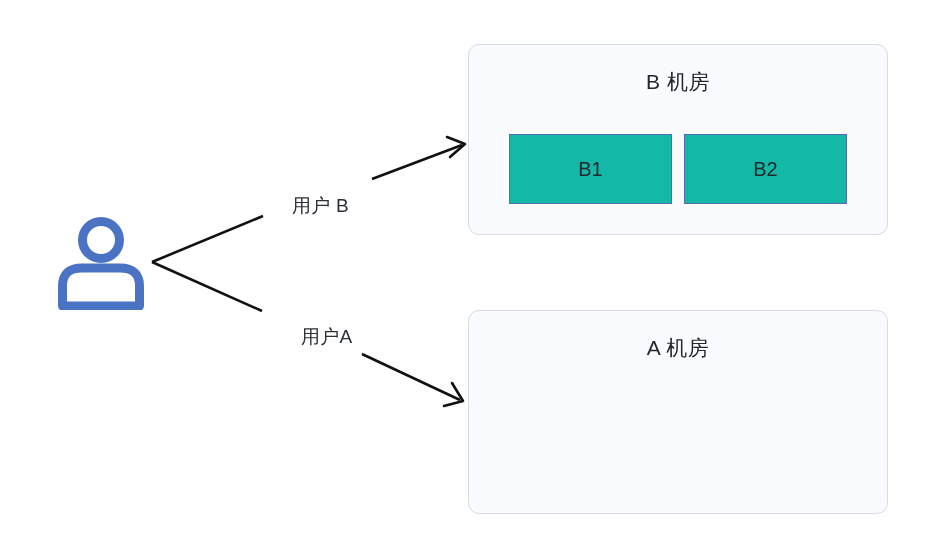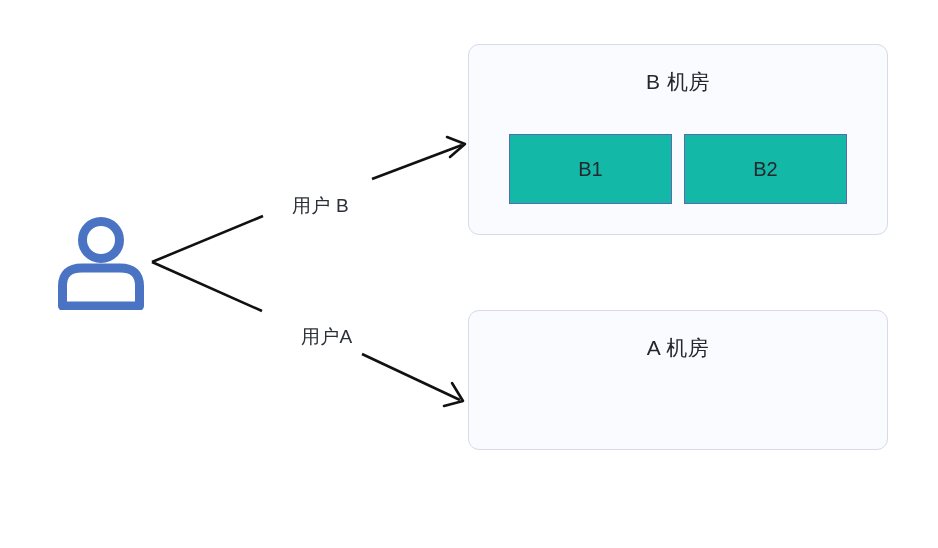--- a/index.html
+++ b/index.html
@@ -50,21 +50,21 @@
 
   
   .room {
     position: absolute;
     box-sizing: border-box;
     background: #fafbfe;
     border: 1.6px solid #d6dae9;
     border-radius: 11px;
   }
   .room.room-b { left: 468px; top: 44px; width: 420px; height: 191px; }
-  .room.room-a { left: 468px; top: 310px; width: 420px; height: 140px; }
+  .room.room-a { left: 468px; top: 310px; width: 420px; height: 204px; }
 
   .room-title {
     position: absolute;
     left: 0;
     right: 0;
     top: 23px;
     text-align: center;
     font-size: 21px;
     font-weight: normal;
     color: #24272e;

